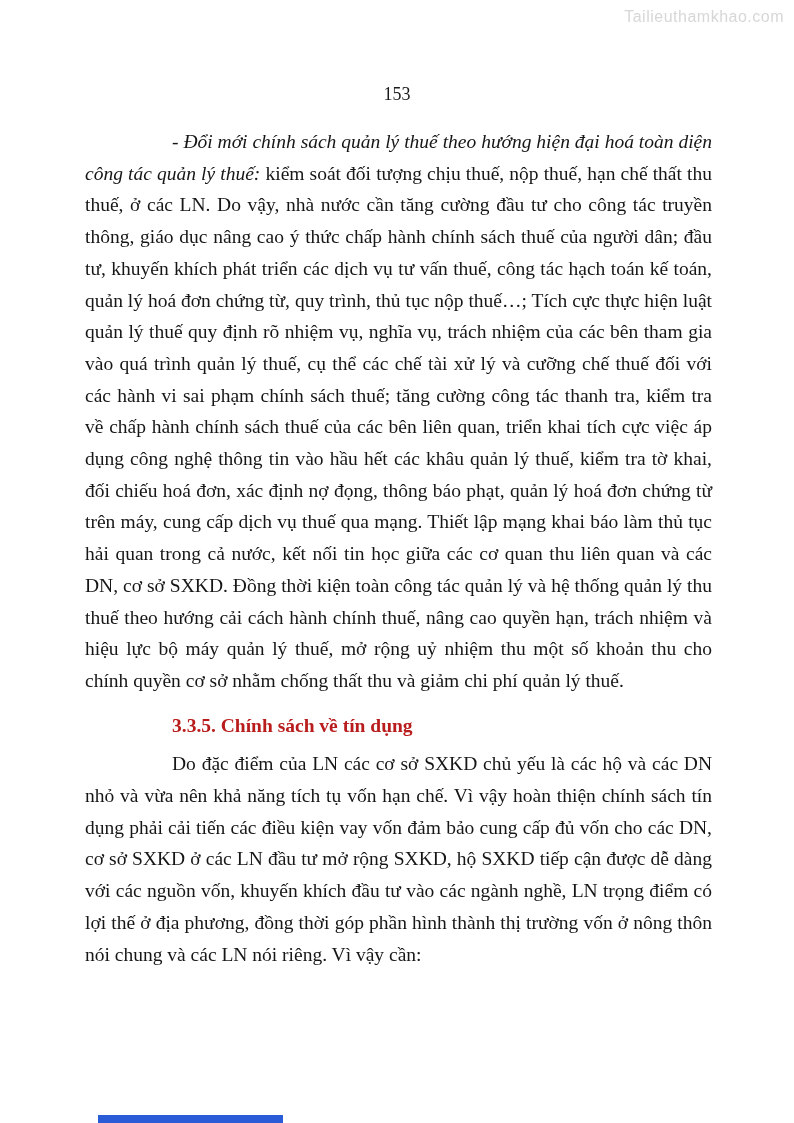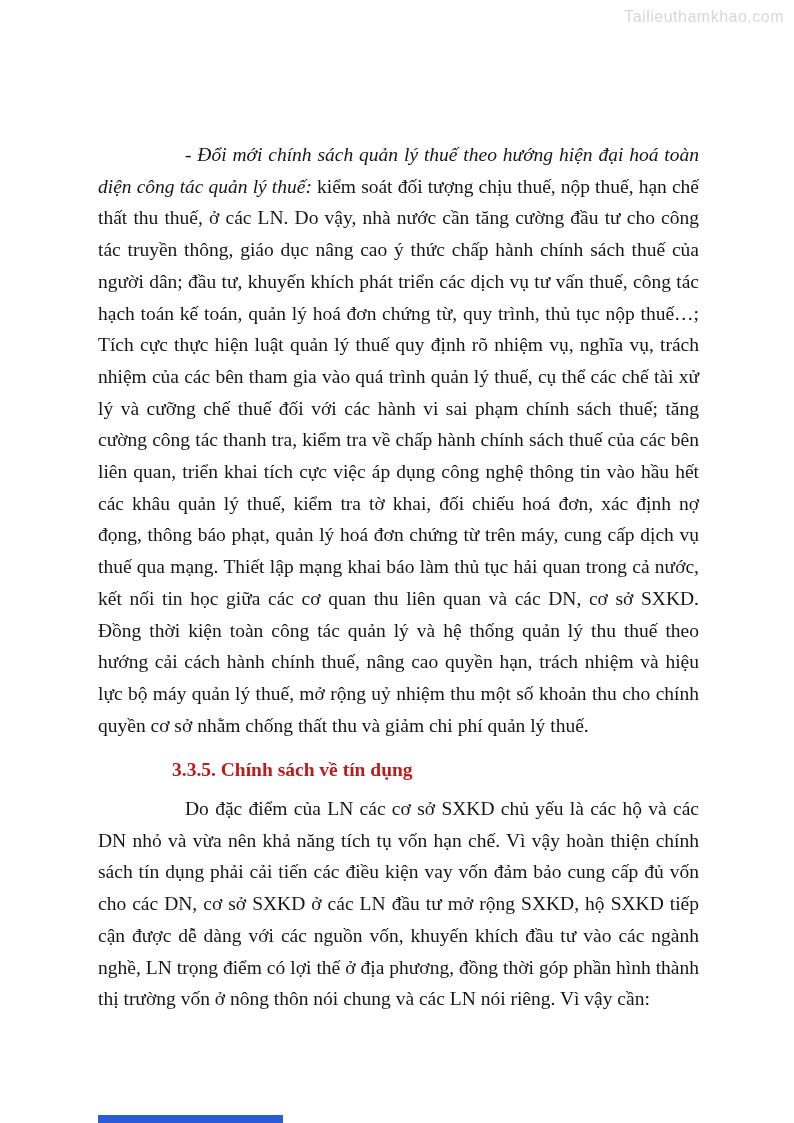--- a/index.html
+++ b/index.html
@@ -34,21 +34,21 @@
     font-size: 18px;
     color: #1a1a1a;
   }
   .content {
     position: absolute;
     top: 126px;
     left: 85px;
     width: 627px;
   }
   .content p {
-    margin: 13px;
+    margin: 0;
     font-size: 19.5px;
     line-height: 31.7px;
     text-align: justify;
     text-indent: 87px;
     color: #161616;
   }
   .lead-italic {
     font-style: italic;
   }
   .section-heading {
@@ -71,20 +71,21 @@
     background: #2a5cd7;
   }
 </style>
 </head>
 <body>
 
 <div class="page">
 
   <div class="watermark">Tailieuthamkhao.com</div>
 
+  <div class="page-number">153</div>
 
   <div class="content">
 
     <p>
       <span class="lead-italic">- Đổi mới chính sách quản lý thuế theo hướng hiện đại hoá toàn diện công tác quản lý thuế:</span><span> kiểm soát đối tượng chịu thuế, nộp thuế, hạn chế thất thu thuế, ở các LN. Do vậy, nhà nước cần tăng cường đầu tư cho công tác truyền thông, giáo dục nâng cao ý thức chấp hành chính sách thuế của người dân; đầu tư, khuyến khích phát triển các dịch vụ tư vấn thuế, công tác hạch toán kế toán, quản lý hoá đơn chứng từ, quy trình, thủ tục nộp thuế…; Tích cực thực hiện luật quản lý thuế quy định rõ nhiệm vụ, nghĩa vụ, trách nhiệm của các bên tham gia vào quá trình quản lý thuế, cụ thể các chế tài xử lý và cưỡng chế thuế đối với các hành vi sai phạm chính sách thuế; tăng cường công tác thanh tra, kiểm tra về chấp hành chính sách thuế của các bên liên quan, triển khai tích cực việc áp dụng công nghệ thông tin vào hầu hết các khâu quản lý thuế, kiểm tra tờ khai, đối chiếu hoá đơn, xác định nợ đọng, thông báo phạt, quản lý hoá đơn chứng từ trên máy, cung cấp dịch vụ thuế qua mạng. Thiết lập mạng khai báo làm thủ tục hải quan trong cả nước, kết nối tin học giữa các cơ quan thu liên quan và các DN, cơ sở SXKD. Đồng thời kiện toàn công tác quản lý và hệ thống quản lý thu thuế theo hướng cải cách hành chính thuế, nâng cao quyền hạn, trách nhiệm và hiệu lực bộ máy quản lý thuế, mở rộng uỷ nhiệm thu một số khoản thu cho chính quyền cơ sở nhằm chống thất thu và giảm chi phí quản lý thuế.</span>
     </p>
 
     <h3 class="section-heading">3.3.5. Chính sách về tín dụng</h3>
 
     <p class="para-2">Do đặc điểm của LN các cơ sở SXKD chủ yếu là các hộ và các DN nhỏ và vừa nên khả năng tích tụ vốn hạn chế. Vì vậy hoàn thiện chính sách tín dụng phải cải tiến các điều kiện vay vốn đảm bảo cung cấp đủ vốn cho các DN, cơ sở SXKD ở các LN đầu tư mở rộng SXKD, hộ SXKD tiếp cận được dễ dàng với các nguồn vốn, khuyến khích đầu tư vào các ngành nghề, LN trọng điểm có lợi thế ở địa phương, đồng thời góp phần hình thành thị trường vốn ở nông thôn nói chung và các LN nói riêng. Vì vậy cần:</p>

